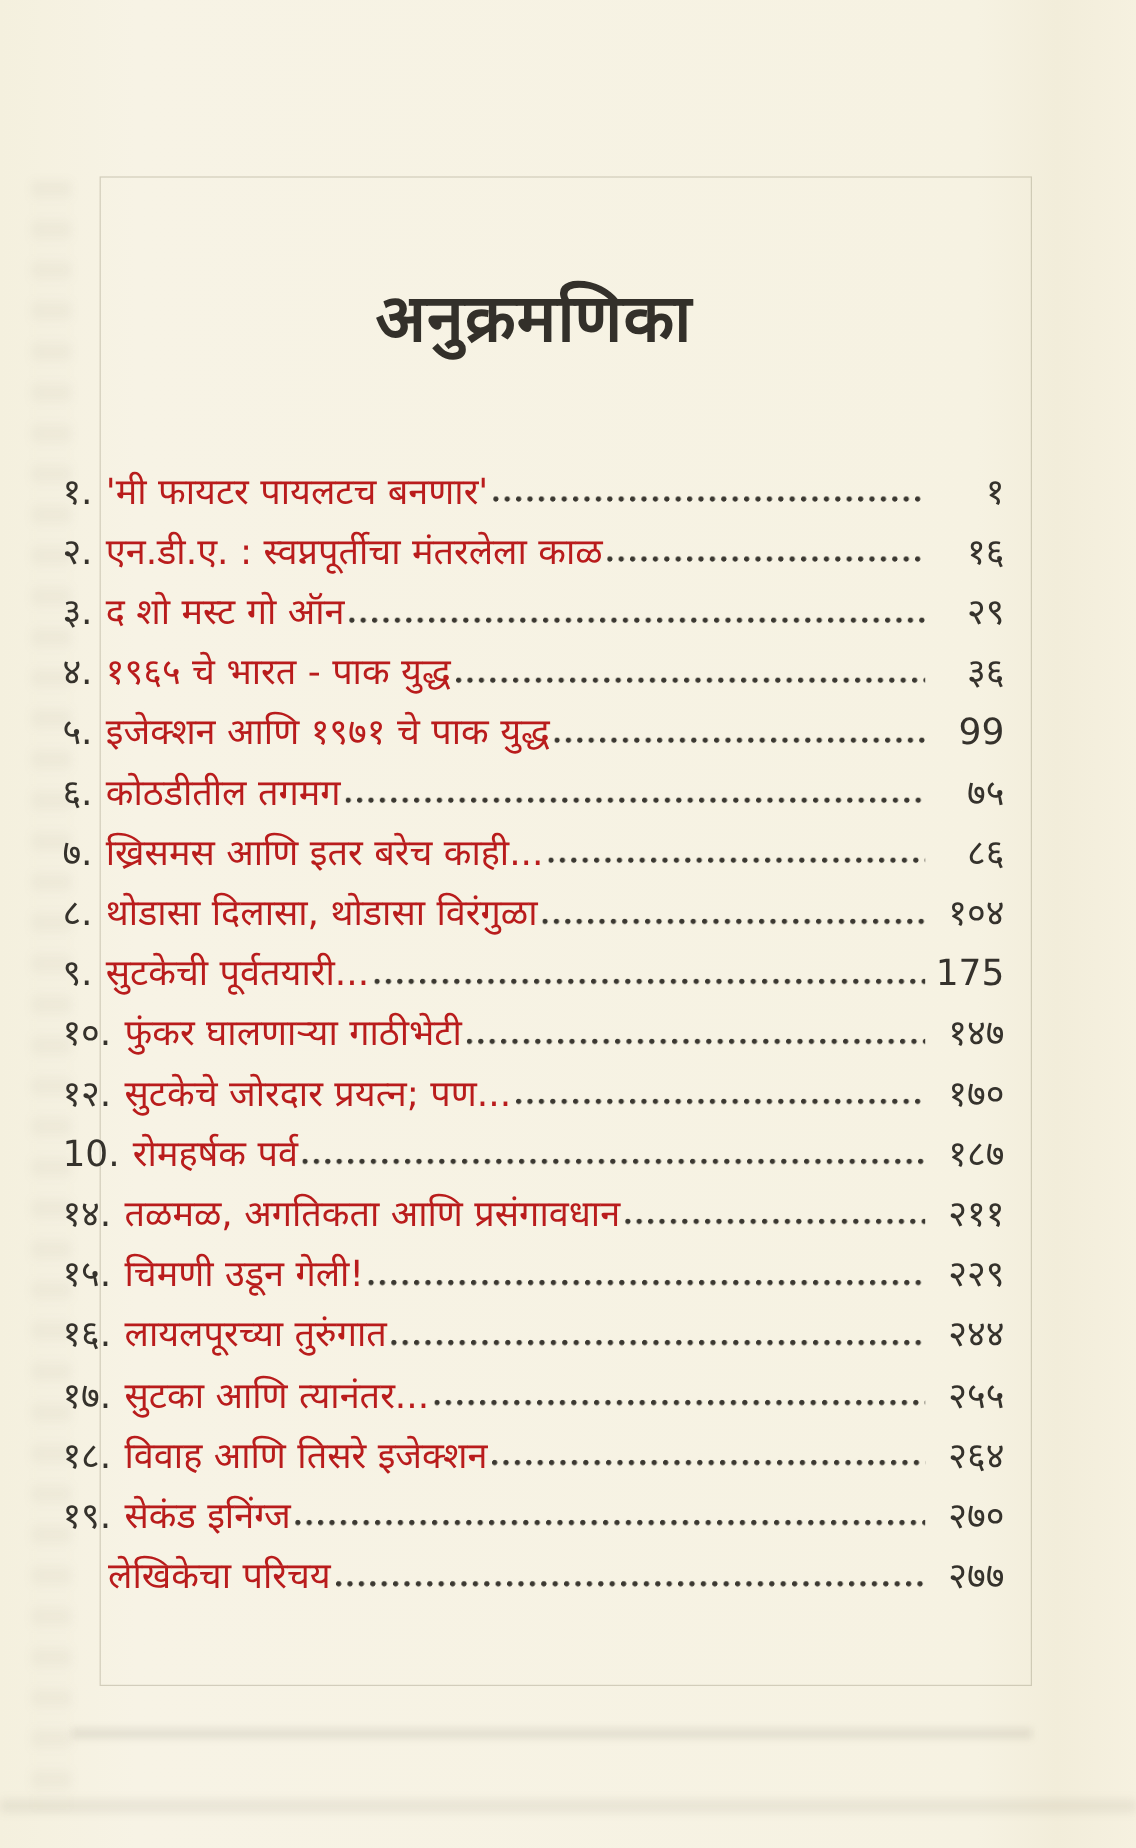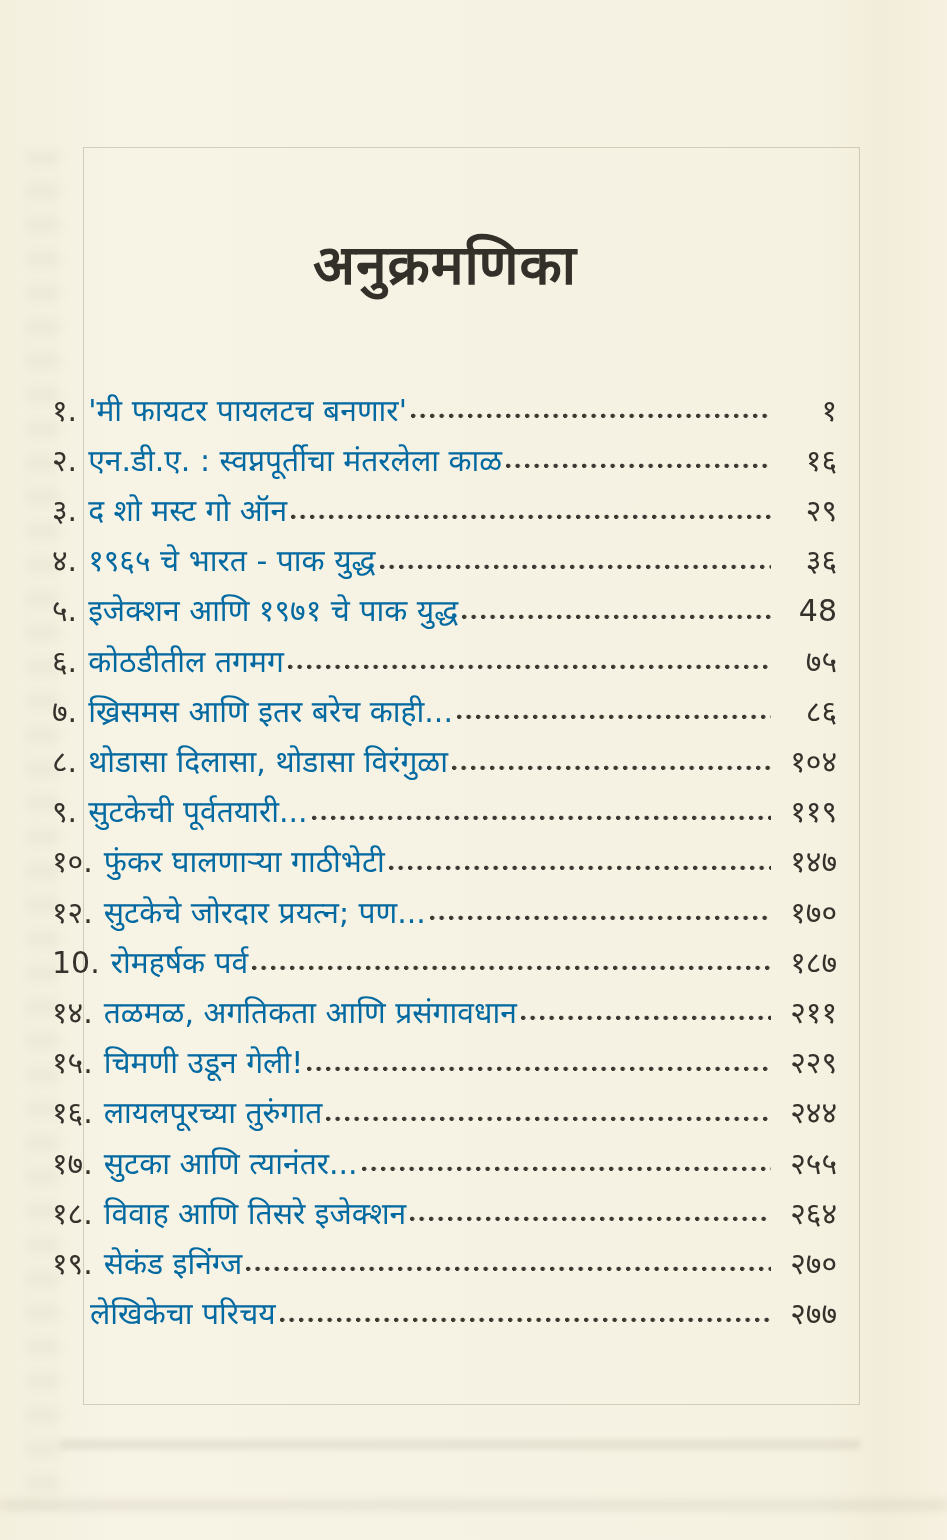--- a/index.html
+++ b/index.html
@@ -39,21 +39,21 @@
     position:absolute;left:52px;right:110px;top:383px;
     color:#35322c;
   }
   .toc-row{
     display:flex;align-items:flex-end;
     height:50.2px;box-sizing:border-box;padding-bottom:7px;
     font-size:30px;line-height:1.05;
   }
   .num{white-space:nowrap;margin-right:11px;color:#35322c;}
   .num:empty{width:27px;margin-right:11px;}
-  .entry-title{white-space:nowrap;color:#0369a1;}
+  .entry-title{white-space:nowrap;color:#b91c1c;}
   .leader{
     flex:1;height:6px;min-width:20px;
     margin:0 8px 7px 4px;
     background-image:radial-gradient(circle at 2.2px 2.8px,#3b3831 1.9px,rgba(0,0,0,0) 2.5px);
     background-size:9.5px 6px;
     background-repeat:repeat-x;
   }
   .pagenum{white-space:nowrap;min-width:58px;text-align:right;color:#35322c;}
 </style>
 </head>
@@ -89,21 +89,21 @@
       <div class="toc-row">
         <span class="num">४.</span>
         <span class="entry-title">१९६५ चे भारत - पाक युद्ध</span>
         <span class="leader"></span>
         <span class="pagenum">३६</span>
       </div>
       <div class="toc-row">
         <span class="num">५.</span>
         <span class="entry-title">इजेक्शन आणि १९७१ चे पाक युद्ध</span>
         <span class="leader"></span>
-        <span class="pagenum">48</span>
+        <span class="pagenum">99</span>
       </div>
       <div class="toc-row">
         <span class="num">६.</span>
         <span class="entry-title">कोठडीतील तगमग</span>
         <span class="leader"></span>
         <span class="pagenum">७५</span>
       </div>
       <div class="toc-row">
         <span class="num">७.</span>
         <span class="entry-title">ख्रिसमस आणि इतर बरेच काही...</span>
@@ -113,21 +113,21 @@
       <div class="toc-row">
         <span class="num">८.</span>
         <span class="entry-title">थोडासा दिलासा, थोडासा विरंगुळा</span>
         <span class="leader"></span>
         <span class="pagenum">१०४</span>
       </div>
       <div class="toc-row">
         <span class="num">९.</span>
         <span class="entry-title">सुटकेची पूर्वतयारी...</span>
         <span class="leader"></span>
-        <span class="pagenum">११९</span>
+        <span class="pagenum">175</span>
       </div>
       <div class="toc-row">
         <span class="num">१०.</span>
         <span class="entry-title">फुंकर घालणाऱ्या गाठीभेटी</span>
         <span class="leader"></span>
         <span class="pagenum">१४७</span>
       </div>
       <div class="toc-row">
         <span class="num">१२.</span>
         <span class="entry-title">सुटकेचे जोरदार प्रयत्न; पण...</span>

